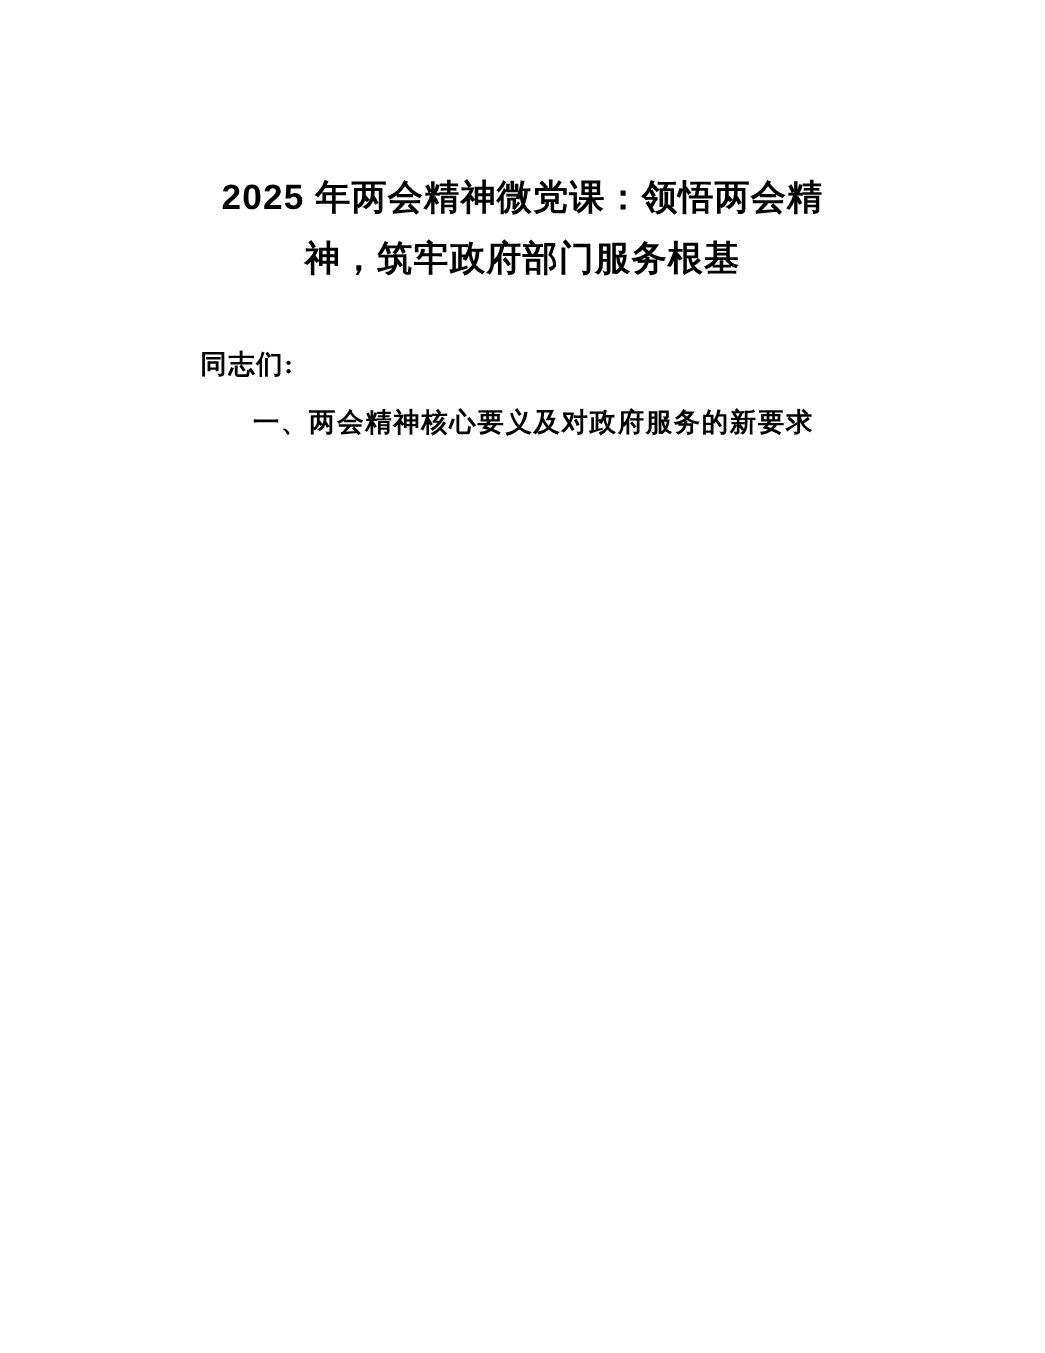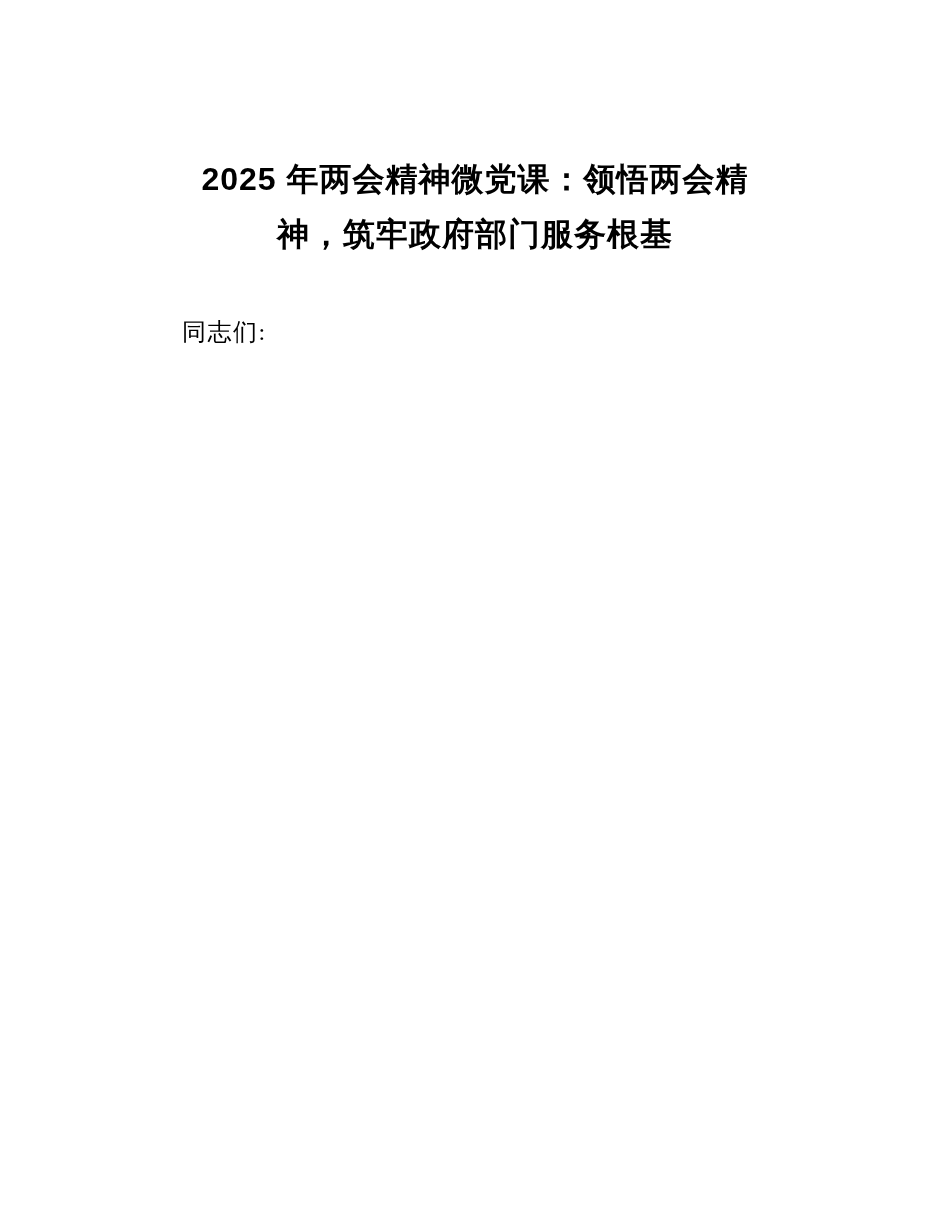--- a/index.html
+++ b/index.html
@@ -25,21 +25,21 @@
     font-size: 32px;
     line-height: 55px;
     letter-spacing: 1px;
     text-align: center;
     color: #000000;
   }
   .salutation,
   .body-para,
   .section-heading {
     font-family: "Liberation Serif", serif;
-    font-weight: normal;
+    font-weight: bold;
     font-size: 24px;
     line-height: 45px;
     letter-spacing: 1.5px;
     color: #000000;
   }
   .salutation {
     margin: 48px 0 0 0;
   }
   .body-para {
     margin: 8px 0 0 0;
@@ -53,15 +53,16 @@
 </style>
 </head>
 <body>
 
 <div class="page">
   <h1 class="doc-title">2025 年两会精神微党课：领悟两会精神，筑牢政府部门服务根基</h1>
 
   <p class="salutation">同志们:</p>
 
 
+  <h2 class="section-heading">一、两会精神核心要义及对政府服务的新要求</h2>
 
 
 </div>
 
 </body></html>

